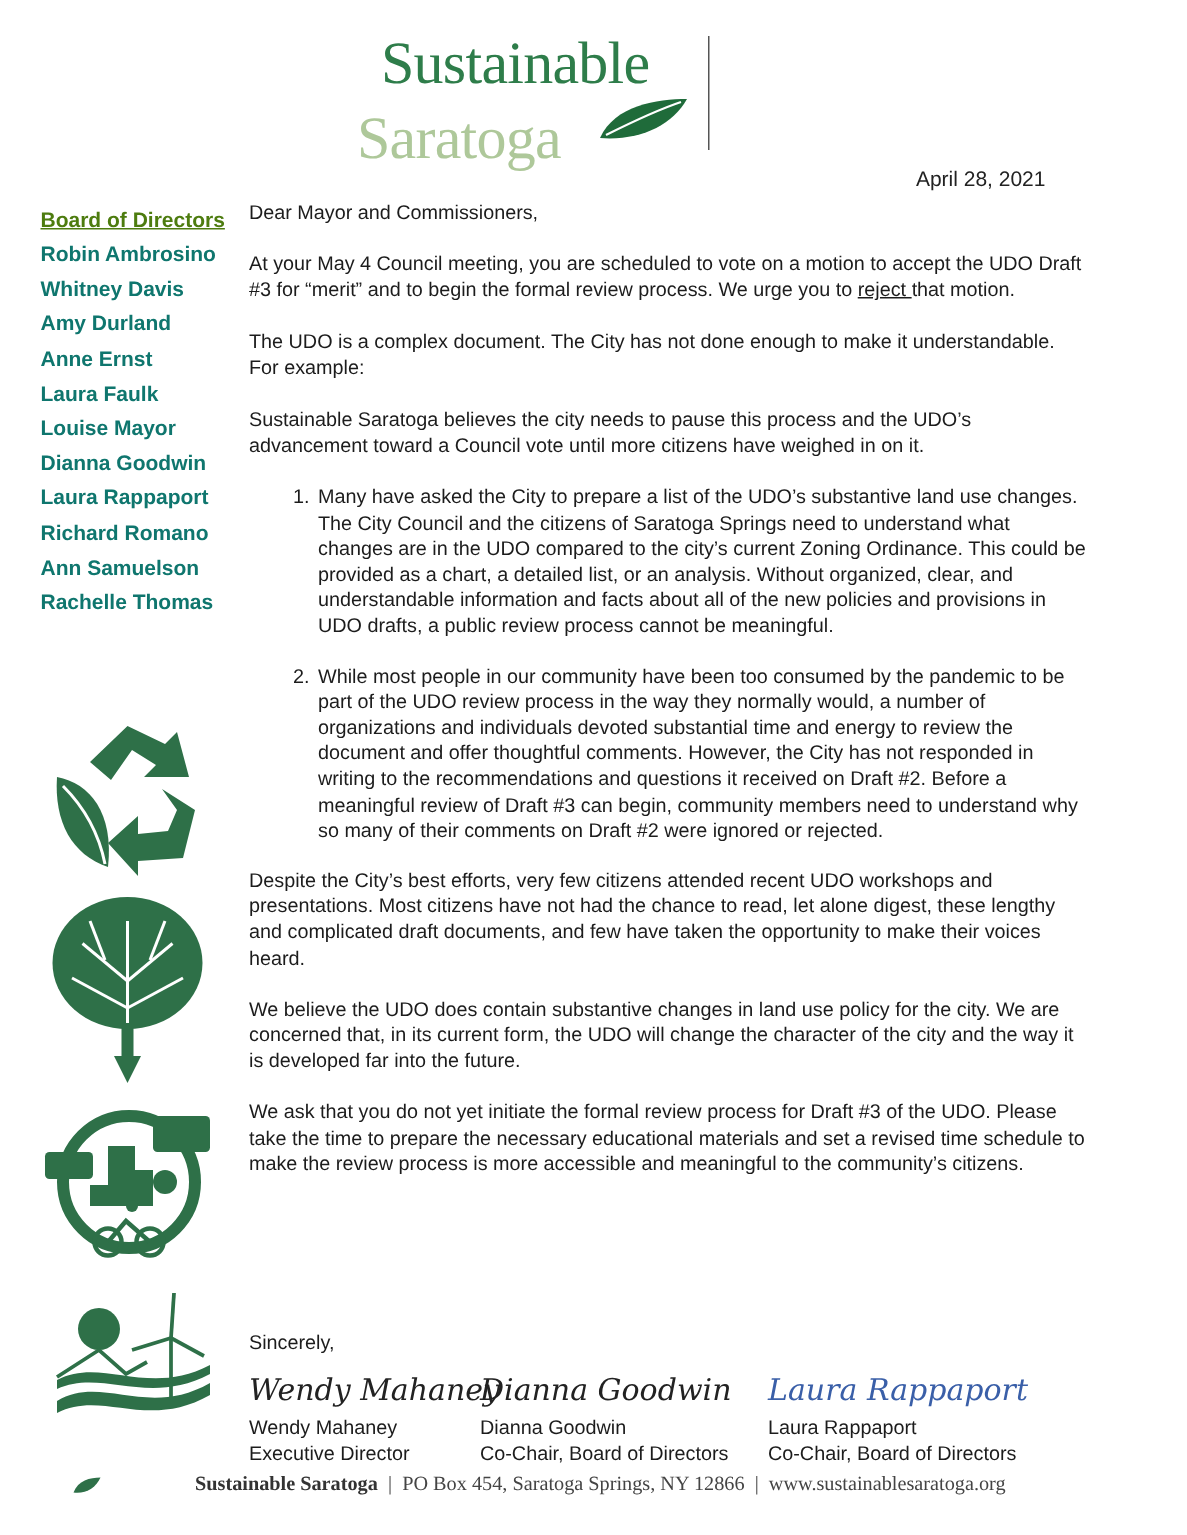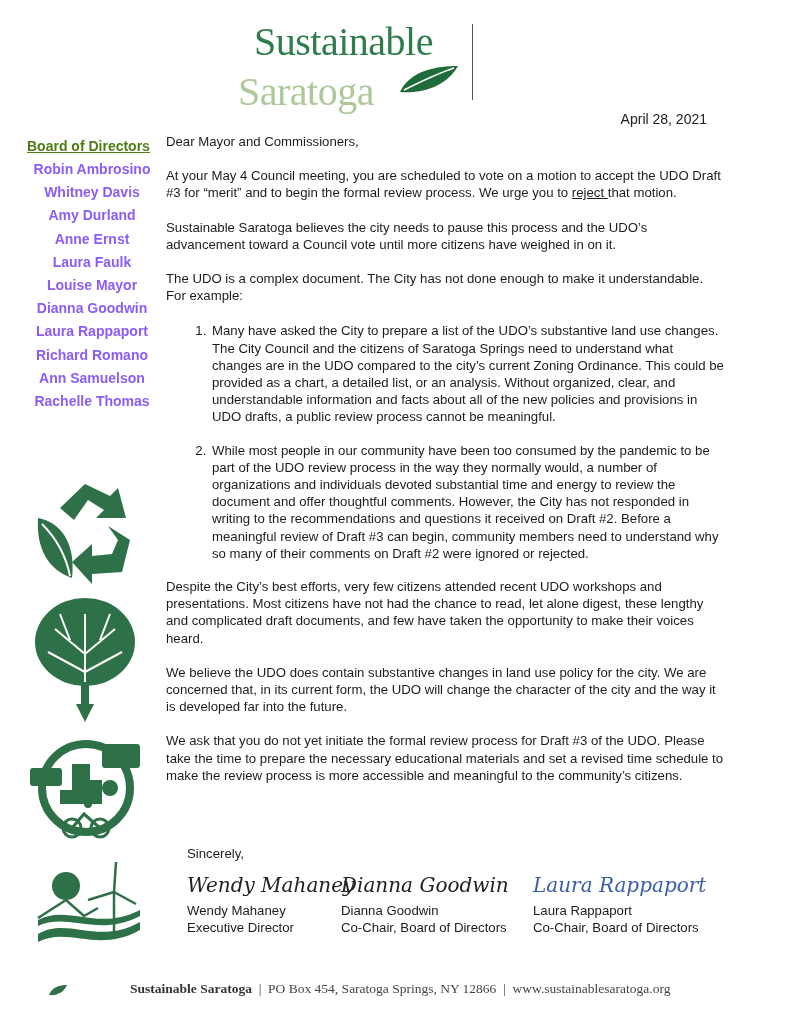--- a/index.html
+++ b/index.html
@@ -11,41 +11,41 @@
   .logo-word1 { position: absolute; left: 18px; top: -2px; font-family: "Liberation Serif", serif;
                 font-size: 40px; color: #2e7d4a; letter-spacing: -0.5px; line-height: 44px; }
   .logo-word2 { position: absolute; left: 2px; top: 48px; font-family: "Liberation Serif", serif;
                 font-size: 40px; color: #aec89a; letter-spacing: -0.5px; line-height: 44px; }
   .logo-leaf { position: absolute; left: 162px; top: 42px; }
   .logo-divider { position: absolute; left: 236px; top: 2px; width: 1px; height: 76px; background: #555; }
   .tagline { position: absolute; left: 250px; top: 8px; font-family: "Liberation Serif", serif;
              font-style: italic; font-size: 19px; line-height: 21px; color: #222; }
 
   
-  .date { position: absolute; right: 84px; top: 111px; font-size: 14px; color: #222; margin-left: 32px; }
+  .date { position: absolute; right: 94px; top: 111px; font-size: 14px; color: #222; margin-left: 32px; }
 
   
   .sidebar { position: absolute; left: 27px; top: 135px; width: 130px; }
   .sidebar-title { font-weight: bold; font-size: 14px; color: #4d7c0f; text-decoration: underline;
                    line-height: 23px; display: block; }
-  .sidebar-name { font-weight: bold; font-size: 14px; color: #8b5cf6; line-height: 23.2px; display: block; text-align: center; }
+  .sidebar-name { font-weight: bold; font-size: 14px; color: #0f766e; line-height: 23.2px; display: block; }
 
   .icons { position: absolute; left: 20px; top: 478px; width: 130px; }
   .icon-block { display: block; margin: 0 auto; }
 
   
   .letter { position: absolute; left: 166px; top: 133px; width: 560px; font-family: "Liberation Sans", sans-serif;
             font-size: 13.2px; line-height: 17.2px; color: #1c1c1c; }
   .letter p { margin: 0 0 17px 0; }
   .letter .re { margin-bottom: 16px; }
   .letter ol { margin: 0 0 16px 0; padding-left: 44px; }
   .letter ol li { margin-bottom: 16px; padding-left: 2px; }
   .letter .u { text-decoration: underline; text-align: right; }
 
-  .sign { position: absolute; top: 846px; left: 166px; width: 560px; font-size: 13.2px; color: #1c1c1c; margin-left: 21px; }
+  .sign { position: absolute; top: 887px; left: 166px; width: 560px; font-size: 13.2px; color: #1c1c1c; }
   .sig-col { position: absolute; top: 22px; }
   .sig-script { font-family: "DejaVu Serif", serif; font-style: italic; font-size: 20px; height: 34px; line-height: 34px; color: #222; }
   .sig-line { font-size: 13.2px; line-height: 17px; }
 
   
   .footer { position: absolute; top: 981px; left: 130px; font-family: "Liberation Serif", serif; font-size: 13.5px; color: #444; }
   .footer b { color: #333; }
   .footer-leaf { position: absolute; left: 48px; top: 984px; }
 </style>
 </head>
@@ -131,22 +131,22 @@
         <path d="M86 36 L88 6"></path>
         <path d="M86 36 L60 44"></path>
         <path d="M86 36 L108 48"></path>
     </g>
   </svg>
 </div>
 
 <div class="letter">
   <p>Dear Mayor and Commissioners,</p>
   <p><span>At your May 4 Council meeting, you are scheduled to vote on a motion to accept the UDO Draft #3 for “merit” and to begin the formal review process. We urge you to </span><span class="u">reject </span><span>that motion.</span></p>
+  <p style="margin-bottom:18px">The UDO is a complex document. The City has not done enough to make it understandable. For example:</p>
   <p>Sustainable Saratoga believes the city needs to pause this process and the UDO’s advancement toward a Council vote until more citizens have weighed in on it.</p>
-  <p style="margin-bottom:18px">The UDO is a complex document. The City has not done enough to make it understandable. For example:</p>
   <ol>
     <li>Many have asked the City to prepare a list of the UDO’s substantive land use changes. The City Council and the citizens of Saratoga Springs need to understand what changes are in the UDO compared to the city’s current Zoning Ordinance. This could be provided as a chart, a detailed list, or an analysis. Without organized, clear, and understandable information and facts about all of the new policies and provisions in UDO drafts, a public review process cannot be meaningful.</li>
     <li>While most people in our community have been too consumed by the pandemic to be part of the UDO review process in the way they normally would, a number of organizations and individuals devoted substantial time and energy to review the document and offer thoughtful comments. However, the City has not responded in writing to the recommendations and questions it received on Draft #2. Before a meaningful review of Draft #3 can begin, community members need to understand why so many of their comments on Draft #2 were ignored or rejected.</li>
   </ol>
   <p>Despite the City’s best efforts, very few citizens attended recent UDO workshops and presentations. Most citizens have not had the chance to read, let alone digest, these lengthy and complicated draft documents, and few have taken the opportunity to make their voices heard.</p>
   <p>We believe the UDO does contain substantive changes in land use policy for the city. We are concerned that, in its current form, the UDO will change the character of the city and the way it is developed far into the future.</p>
   <p>We ask that you do not yet initiate the formal review process for Draft #3 of the UDO. Please take the time to prepare the necessary educational materials and set a revised time schedule to make the review process is more accessible and meaningful to the community’s citizens.</p>
 </div>
 
 <div class="sign">

